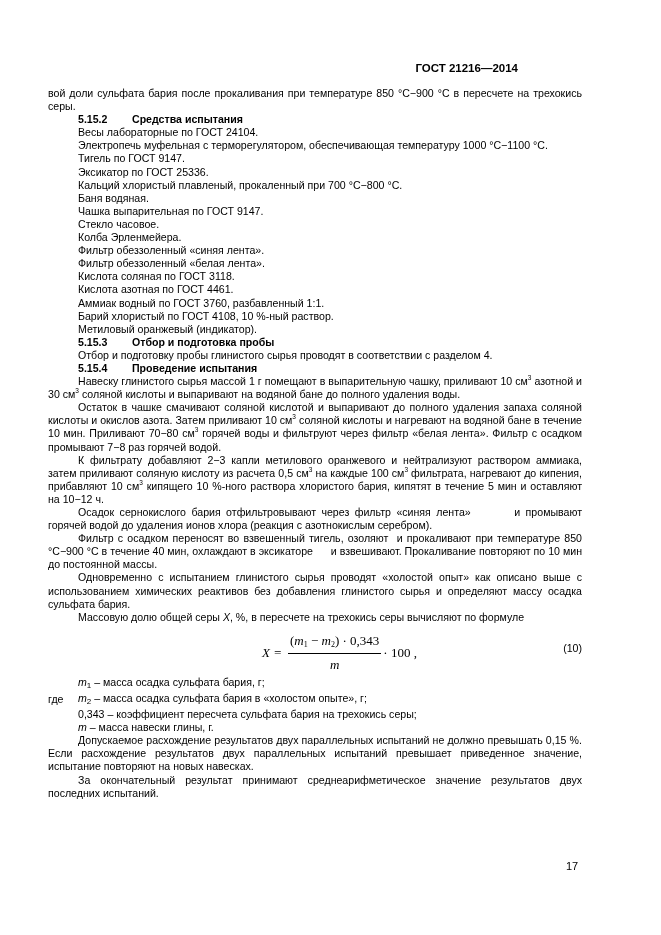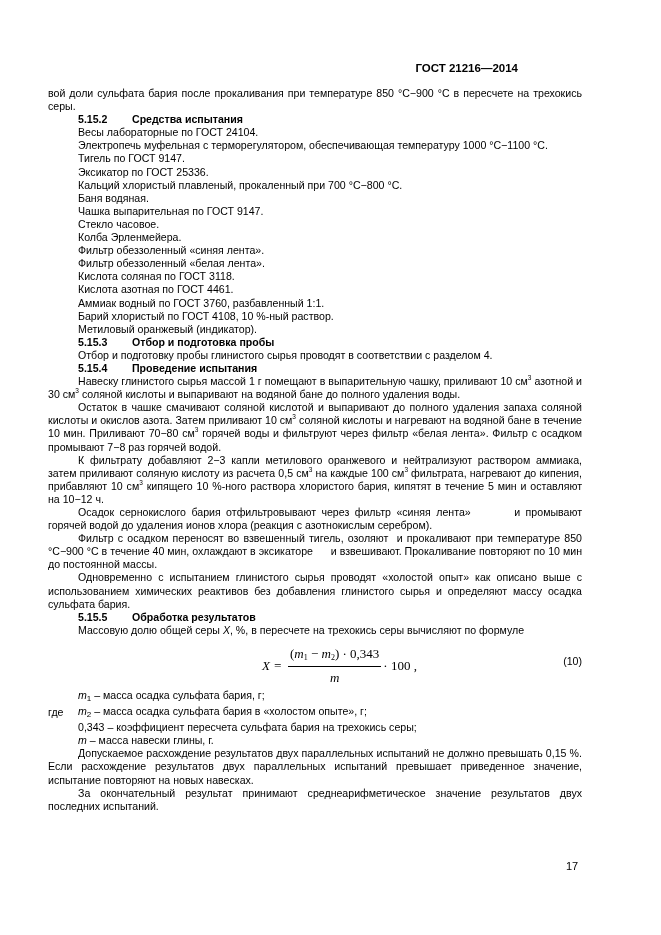--- a/index.html
+++ b/index.html
@@ -65,23 +65,20 @@
     <p class="sec">
       <span class="num">5.15.4</span><span>Проведение испытания</span>
     </p>
     <p class="p ind"><span>Навеску глинистого сырья  массой 1 г помещают в выпарительную чашку, приливают 10 см</span><sup>3</sup><span> азотной и 30 см</span><sup>3</sup><span> соляной кислоты и выпаривают на водяной бане до полного удаления воды.</span></p>
     <p class="p ind"><span>Остаток в чашке смачивают соляной кислотой и выпаривают до полного удаления запаха соляной кислоты и окислов азота. Затем приливают 10 см</span><sup>3</sup><span> соляной кислоты и нагревают на водяной бане в течение 10 мин. Приливают 70−80 см</span><sup>3</sup><span> горячей воды и фильтруют через фильтр «белая лента». Фильтр с осадком промывают 7−8 раз горячей водой.</span></p>
     <p class="p ind"><span>К фильтрату добавляют 2−3 капли метилового оранжевого и нейтрализуют раствором аммиака, затем приливают соляную кислоту из расчета 0,5 см</span><sup>3</sup><span> на каждые 100 см</span><sup>3</sup><span> фильтрата, нагревают до кипения, прибавляют 10 см</span><sup>3</sup><span> кипящего 10 %-ного раствора хлористого бария, кипятят в течение 5 мин и оставляют на 10−12 ч.</span></p>
     <p class="p ind" style="white-space: pre-wrap;">Осадок сернокислого бария отфильтровывают через фильтр «синяя лента»        и промывают горячей водой до удаления ионов хлора (реакция с азотнокислым серебром).</p>
     <p class="p ind" style="white-space: pre-wrap;">Фильтр с осадком переносят во взвешенный тигель, озоляют  и прокаливают при температуре 850 °С−900 °С в течение 40 мин, охлаждают в эксикаторе      и взвешивают. Прокаливание повторяют по 10 мин до постоянной массы.</p>
     <p class="p ind">Одновременно с испытанием глинистого сырья проводят «холостой опыт» как описано выше  с использованием химических реактивов без добавления глинистого сырья и определяют массу осадка сульфата бария.</p>
 
-    <p class="sec">
-      <span class="num">5.15.5</span><span>Обработка результатов</span>
-    </p>
     <p class="li"><span>Массовую долю общей серы </span><span class="it">X</span><span>, %, в пересчете на трехокись серы вычисляют по формуле</span></p>
 
     <div class="formula">
       <div class="eq">
         <span class="it" style="margin-right:4px;">X =</span>
         <span class="frac">
           <span class="numer"><span>(</span><span class="it">m</span><span class="sub">1</span><span> − </span><span class="it">m</span><span class="sub">2</span><span>) · 0,343</span></span>
           <span class="denom it">m</span>
         </span>
         <span>· 100 ,</span>

